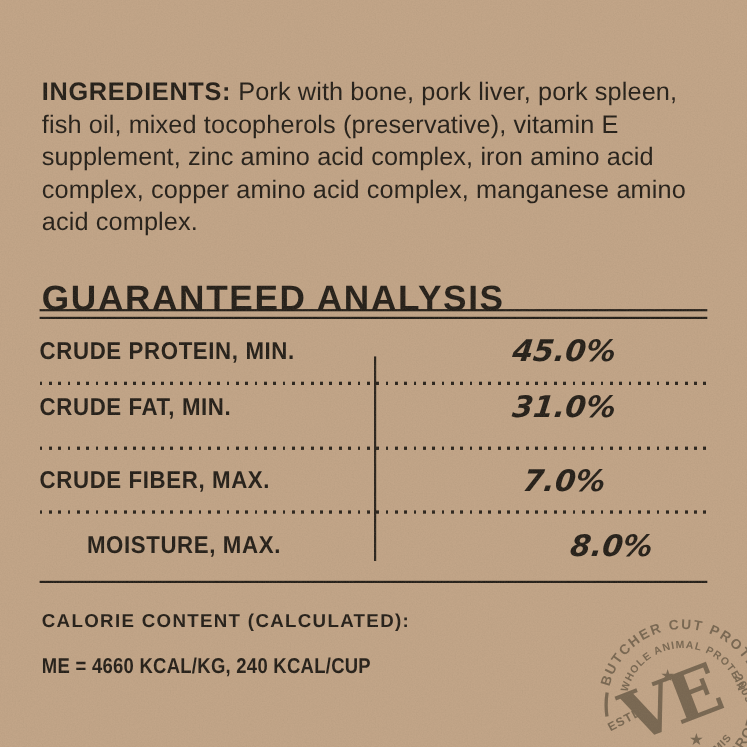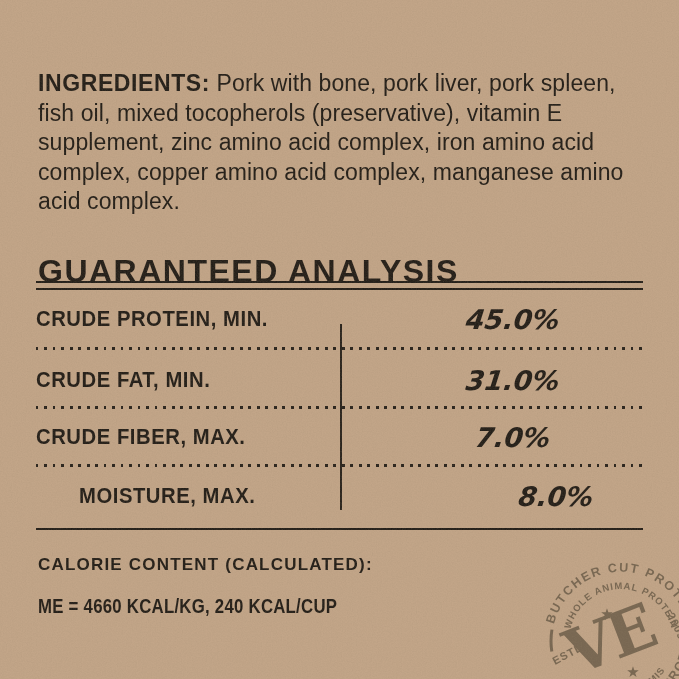--- a/index.html
+++ b/index.html
@@ -22,21 +22,21 @@
   .ga-title{
     position:absolute;left:38px;top:253px;
     font-size:32px;font-weight:800;letter-spacing:1.5px;white-space:nowrap;
   }
   .double-rule{
     position:absolute;left:36px;top:281px;width:607px;height:5px;
     border-top:2.5px solid #241f19;border-bottom:2.5px solid #241f19;
   }
   .ga-table{position:absolute;left:36px;top:0;width:607px;}
   .ga-row{position:absolute;left:0;width:607px;height:50px;display:flex;align-items:center;}
-  .ga-row.r1{top:294px;align-items:center;} .ga-row.r2{top:355px;} .ga-row.r3{top:412px;} .ga-row.r4{top:471px;margin-left:43px;}
+  .ga-row.r1{top:294px;align-items:center;} .ga-row.r2{top:345px;} .ga-row.r3{top:412px;} .ga-row.r4{top:471px;margin-left:43px;}
   .ga-label{
     font-size:22px;font-weight:700;letter-spacing:0.6px;white-space:nowrap;
     transform:scaleX(0.92);transform-origin:left center;
   }
   .ga-value{
     position:absolute;left:357px;width:240px;text-align:center;
     font-family:"DejaVu Sans",sans-serif;font-style:italic;font-weight:700;
     font-size:27px;transform:skewX(-7deg);
   }
   .dotted{

